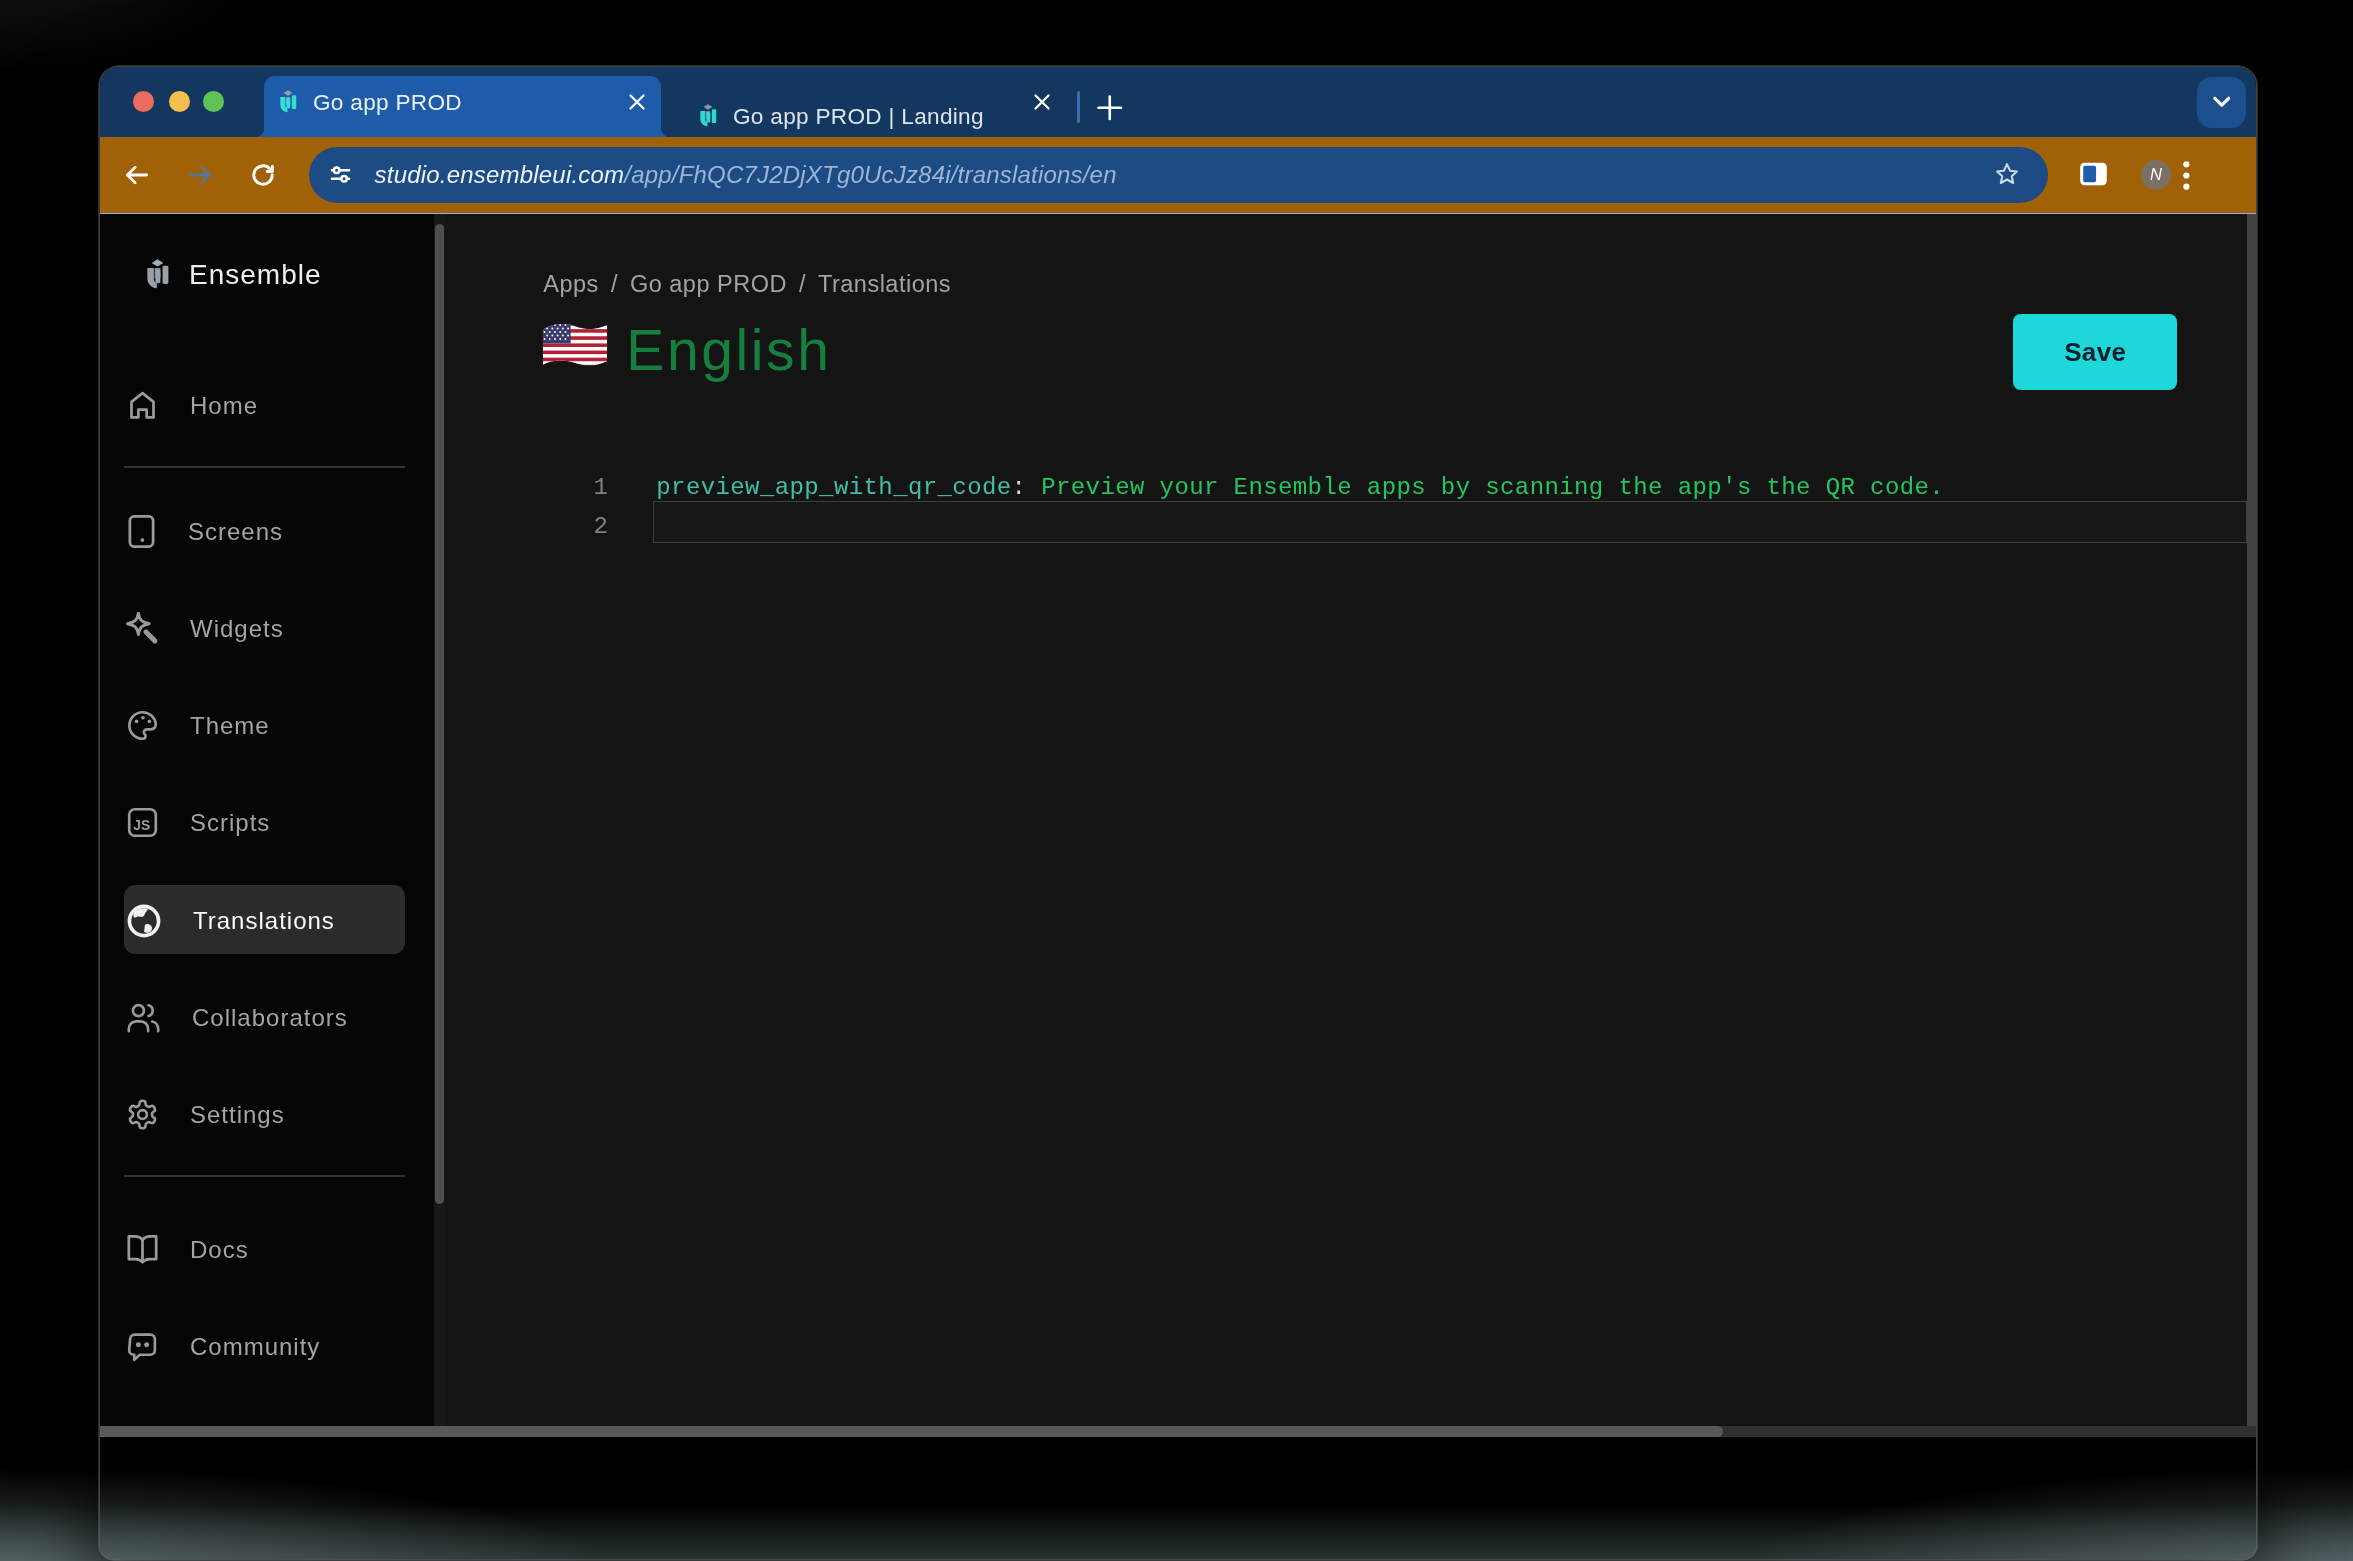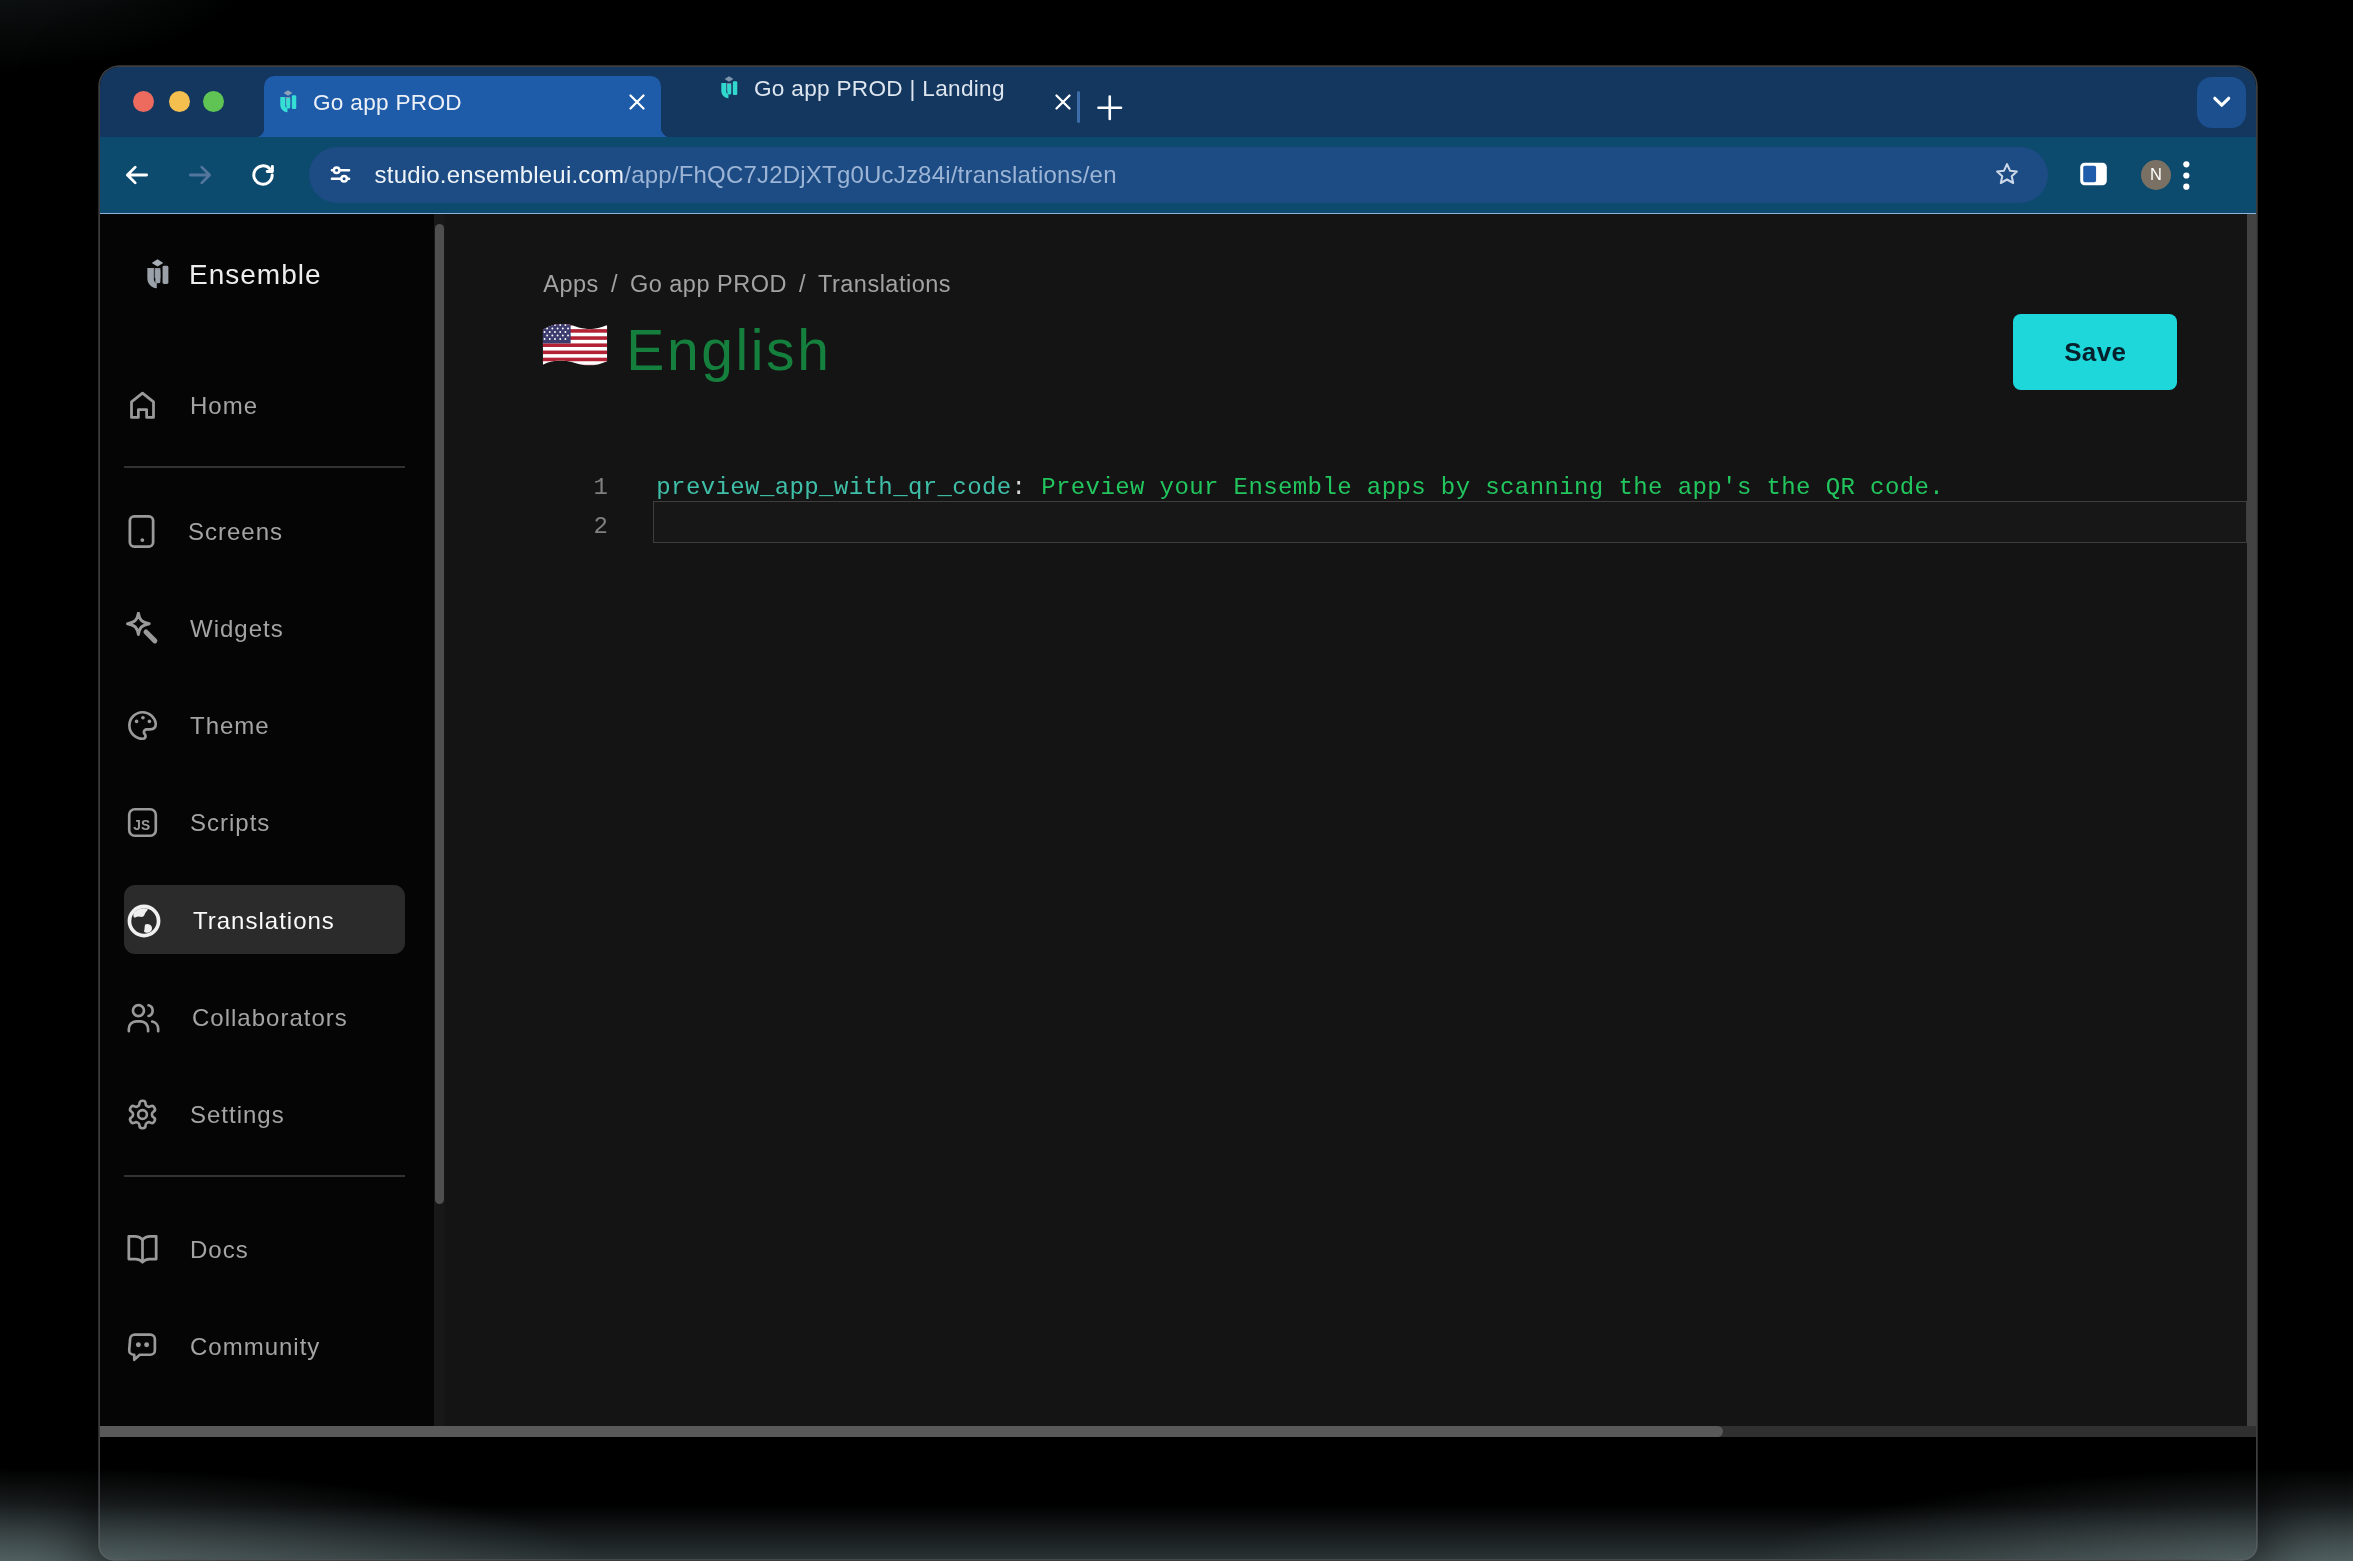--- a/index.html
+++ b/index.html
@@ -15,29 +15,29 @@
 .tabbar{position:relative;height:70px;background:#14375f;}
 .tl{position:absolute;top:24px;width:21px;height:21px;border-radius:50%;}
 .tl.r{left:33px;background:#ed6a5e}
 .tl.y{left:69px;background:#f4bf4f}
 .tl.g{left:103px;background:#5fc454}
 .tab{position:absolute;left:164px;top:8.7px;width:397px;height:62px;background:#1e5ba9;border-radius:10.4px 10.4px 0 0;display:flex;align-items:center;padding-bottom:7.8px;}
 .tab .cc{position:absolute;bottom:0;width:10.4px;height:10.4px;}
 .tab .cl{left:-10.4px;background:radial-gradient(circle at 0 0, rgba(0,0,0,0) 10.4px, #1e5ba9 11px);}
 .tab .cr{right:-10.4px;background:radial-gradient(circle at 10.4px 0, rgba(0,0,0,0) 10.4px, #1e5ba9 11px);}
 .ttitle{color:#edf1f7;font-size:22.6px;letter-spacing:0.3px;}
-.tab2{position:absolute;left:605px;top:8.7px;width:382px;height:62px;display:flex;align-items:flex-start;padding-bottom:7.8px;}
+.tab2{position:absolute;left:584px;top:8.7px;width:382px;height:62px;display:flex;align-items:flex-end;padding-bottom:7.8px;}
 .tab2 .ttitle{color:#dde5ef}
 .fav{margin:0 14px 0 13px;flex:none}
 .tabx{position:absolute;right:14px;top:16.5px}
 .tdiv{position:absolute;left:977px;top:23.5px;width:2.6px;height:32px;background:#3c6da9;border-radius:1.7px;}
 .plusw{position:absolute;left:995px;top:26px;}
 .chevbtn{position:absolute;right:9.6px;top:9.6px;width:49px;height:51px;border-radius:14.8px;background:#1b4f8e;display:flex;align-items:center;justify-content:center}
 
-.navbar{position:relative;height:77px;background:#0c4a6e;border-bottom:1.7px solid #8cb2dd;}
+.navbar{position:relative;height:77px;background:#a16207;border-bottom:1.7px solid #8cb2dd;font-style:italic;}
 .nicon{position:absolute;top:24px}
 .pill{position:absolute;left:209px;top:9.6px;width:1739px;height:56px;border-radius:28px;background:#1d4c84;display:flex;align-items:center;}
 .url{font-size:24px;letter-spacing:0.2px;color:#eef3f8;white-space:nowrap;margin-left:19px}
 .url .dim{color:#9cb5d6}
 .avatar{position:absolute;left:2041px;top:22.6px;width:30px;height:30px;border-radius:50%;background:#7b7064;color:#fff;font-size:16.5px;display:flex;align-items:center;justify-content:center}
 
 .content{display:flex;height:1212px;background:#141414;}
 .sidebar{position:relative;width:334px;background:#050505;flex:none}
 .sstrip{position:relative;width:11.3px;background:#181818;flex:none}
 .sthumb{position:absolute;top:9.6px;left:0.9px;width:9.6px;height:980px;background:#4f4f4f;border-radius:5.2px}

